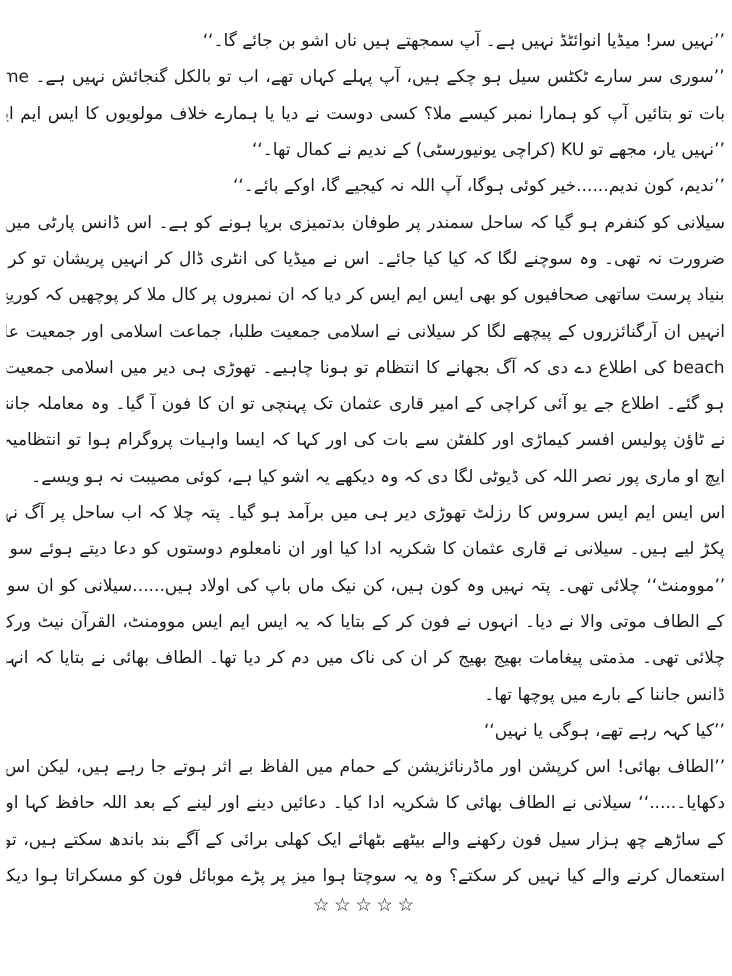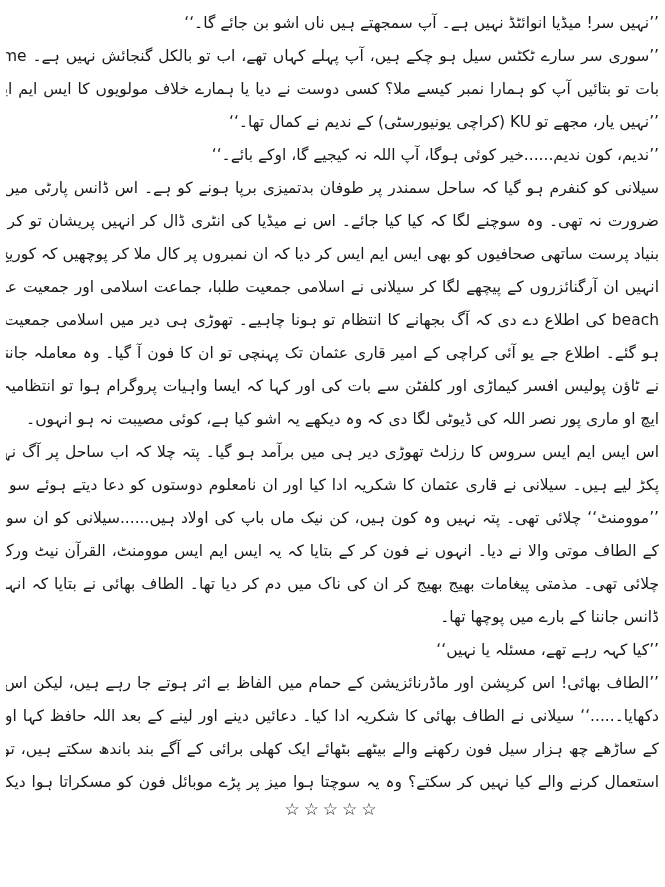--- a/index.html
+++ b/index.html
@@ -6,21 +6,21 @@
     margin: 0;
     padding: 0;
     background: #ffffff;
   }
   .page {
     position: relative;
     width: 665px;
     height: 887px;
     background: #ffffff;
     box-sizing: border-box;
-    padding: 7px 6px 0 6px;
+    padding: 21px 6px 0 6px;
     overflow: hidden;
     direction: rtl;
     font-family: "DejaVu Sans", sans-serif;
     color: #191919;
   }
   .line {
     height: 33px;
     line-height: 33px;
     font-size: 15.5px;
     text-align: right;
@@ -53,26 +53,26 @@
   <div class="line j">بات تو بتائیں آپ کو ہمارا نمبر کیسے ملا؟ کسی دوست نے دیا یا ہمارے خلاف مولویوں کا ایس ایم ایس ملا ہے؟‘‘</div>
   <div class="line">’’نہیں یار، مجھے تو KU (کراچی یونیورسٹی) کے ندیم نے کمال تھا۔‘‘</div>
   <div class="line">’’ندیم، کون ندیم......خیر کوئی ہوگا، آپ اللہ نہ کیجیے گا، اوکے بائے۔‘‘</div>
   <div class="line j">سیلانی کو کنفرم ہو گیا کہ ساحل سمندر پر طوفان بدتمیزی برپا ہونے کو ہے۔ اس ڈانس پارٹی میں کیا کیا ہوگا، اس کا اندازہ لگانے کے لیے کسی مراقبے کی</div>
   <div class="line j">ضرورت نہ تھی۔ وہ سوچنے لگا کہ کیا کیا جائے۔ اس نے میڈیا کی انٹری ڈال کر انہیں پریشان تو کر ہی دیا تھا۔ اس نے مزید پریشان کرنے کے لیے چند</div>
   <div class="line">بنیاد پرست ساتھی صحافیوں کو بھی ایس ایم ایس کر دیا کہ ان نمبروں پر کال ملا کر پوچھیں کہ کوریج کے لیے کہاں پہنچنا ہے؟</div>
   <div class="line j">انہیں ان آرگنائزروں کے پیچھے لگا کر سیلانی نے اسلامی جمعیت طلبا، جماعت اسلامی اور جمعیت علمائے اسلام کے ساتھیوں کو بھی burn the</div>
   <div class="line j">beach کی اطلاع دے دی کہ آگ بجھانے کا انتظام تو ہونا چاہیے۔ تھوڑی ہی دیر میں اسلامی جمعیت طلبا اور جمعیت علمائے اسلام کے ساتھی متحرک</div>
   <div class="line j">ہو گئے۔ اطلاع جے یو آئی کراچی کے امیر قاری عثمان تک پہنچی تو ان کا فون آ گیا۔ وہ معاملہ جاننا چاہ رہے تھے۔ سیلانی نے ساری بات بتائی تو انہوں</div>
   <div class="line j">نے ٹاؤن پولیس افسر کیماڑی اور کلفٹن سے بات کی اور کہا کہ ایسا واہیات پروگرام ہوا تو انتظامیہ کے لیے پریشانی ہو سکتی ہے۔ ٹی پی او کیماڑی نے ایس</div>
-  <div class="line">ایچ او ماری پور نصر اللہ کی ڈیوٹی لگا دی کہ وہ دیکھے یہ اشو کیا ہے، کوئی مصیبت نہ ہو انہوں۔</div>
+  <div class="line">ایچ او ماری پور نصر اللہ کی ڈیوٹی لگا دی کہ وہ دیکھے یہ اشو کیا ہے، کوئی مصیبت نہ ہو ویسے۔</div>
   <div class="line j">اس ایس ایم ایس سروس کا رزلٹ تھوڑی دیر ہی میں برآمد ہو گیا۔ پتہ چلا کہ اب ساحل پر آگ نہیں لگے گی۔ ڈانس پارٹی کے آرگنائزروں نے کان</div>
   <div class="line j">پکڑ لیے ہیں۔ سیلانی نے قاری عثمان کا شکریہ ادا کیا اور ان نامعلوم دوستوں کو دعا دیتے ہوئے سو گیا، جنہوں نے ان دھمکیوں کے خلاف ایس ایم ایس</div>
   <div class="line j">’’موومنٹ‘‘ چلائی تھی۔ پتہ نہیں وہ کون ہیں، کن نیک ماں باپ کی اولاد ہیں......سیلانی کو ان سوالوں کا جواب دوسرے روز القرآن نیٹ ورک کورسز</div>
   <div class="line j">کے الطاف موتی والا نے دیا۔ انہوں نے فون کر کے بتایا کہ یہ ایس ایم ایس موومنٹ، القرآن نیٹ ورک سے وابستہ ساڑھے چھ ہزار ساتھیوں نے</div>
   <div class="line j">چلائی تھی۔ مذمتی پیغامات بھیج بھیج کر ان کی ناک میں دم کر دیا تھا۔ الطاف بھائی نے بتایا کہ انہوں نے کچھ دیر پہلے ایک طالب علم سے فون کروا کے</div>
   <div class="line">ڈانس جاننا کے بارے میں پوچھا تھا۔</div>
-  <div class="line">’’کیا کہہ رہے تھے، مسئلہ یا نہیں‘‘</div>
+  <div class="line">’’کیا کہہ رہے تھے، ہوگی یا نہیں‘‘</div>
   <div class="line j">’’الطاف بھائی! اس کرپشن اور ماڈرنائزیشن کے حمام میں الفاظ بے اثر ہوتے جا رہے ہیں، لیکن اس ایس ایم ایس سروس نے گھنٹوں میں کمال کر</div>
   <div class="line j">دکھایا۔.....‘‘ سیلانی نے الطاف بھائی کا شکریہ ادا کیا۔ دعائیں دینے اور لینے کے بعد اللہ حافظ کہا اور فون ایک طرف رکھ کر سوچنے لگا کہ جب ایک شہر</div>
   <div class="line j">کے ساڑھے چھ ہزار سیل فون رکھنے والے بیٹھے بٹھائے ایک کھلی برائی کے آگے بند باندھ سکتے ہیں، تو ملک بھر کے ساڑھے پانچ کروڑ موبائل فون</div>
   <div class="line j">استعمال کرنے والے کیا نہیں کر سکتے؟ وہ یہ سوچتا ہوا میز پر پڑے موبائل فون کو مسکراتا ہوا دیکھنے لگا اور دیکھتا رہا، دیکھتا رہا اور دیکھتا چلا گیا۔</div>
   <div class="stars">☆☆☆☆☆</div>
 </div>
 
 </body></html>

